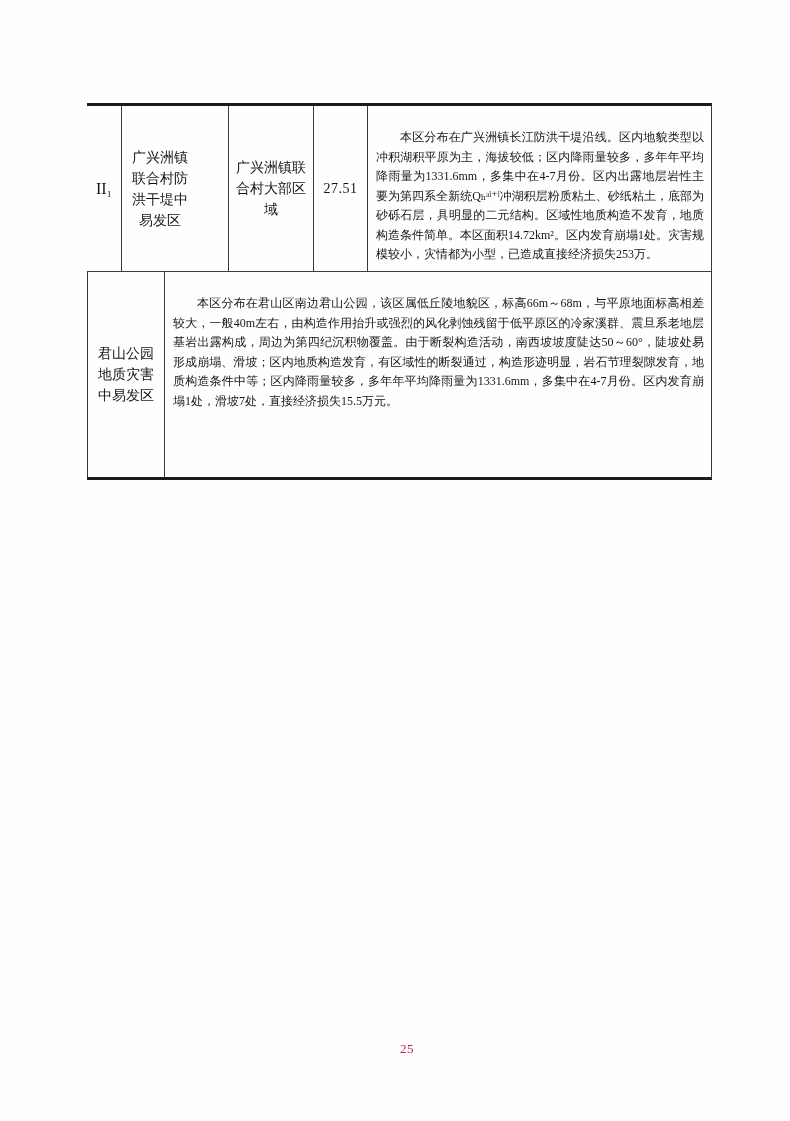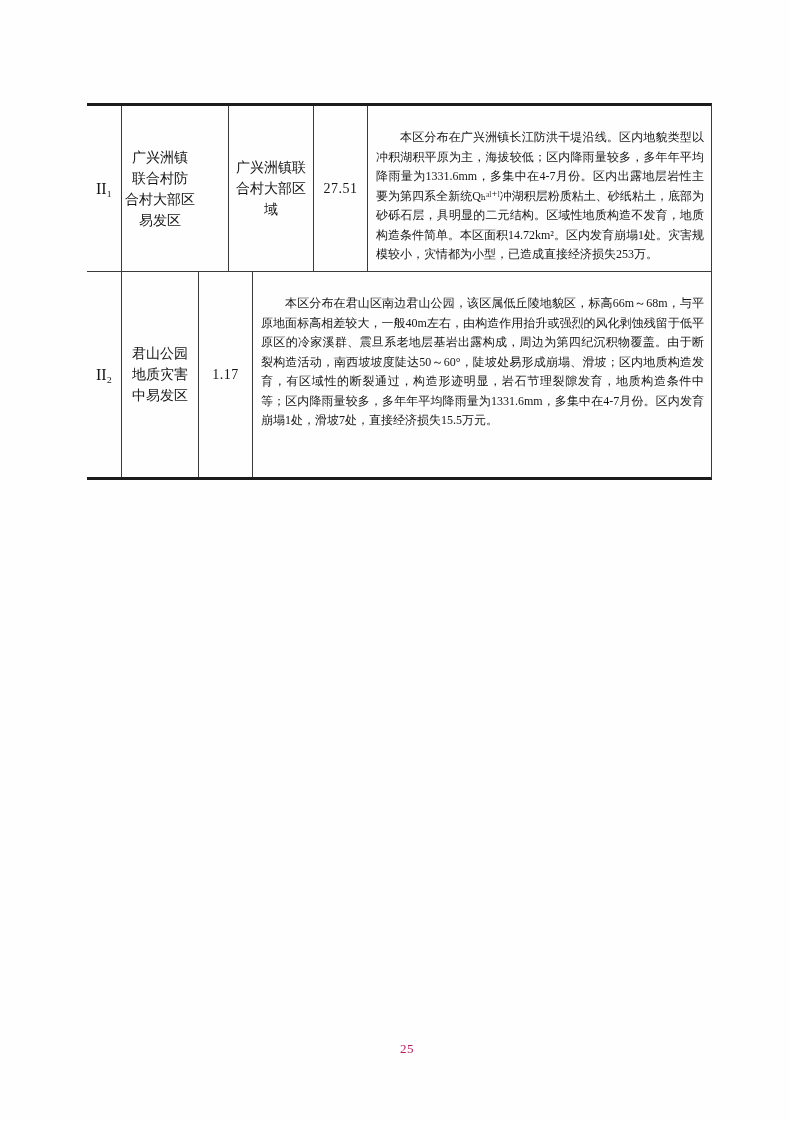--- a/index.html
+++ b/index.html
@@ -86,35 +86,33 @@
 <body>
 
 <div class="page">
 
   <div class="doc-table">
 
     <div class="t-row first">
       <div class="cell id">II₁</div>
       <div class="cell name">广兴洲镇
 联合村防
-合村大部区
+洪干堤中
 易发区</div>
       <div class="cell range">广兴洲镇联
 合村大部区
 域</div>
       <div class="cell area">27.51</div>
       <div class="cell desc">本区分布在广兴洲镇长江防洪干堤沿线。区内地貌类型以冲积湖积平原为主，海拔较低；区内降雨量较多，多年年平均降雨量为1331.6mm，多集中在4-7月份。区内出露地层岩性主要为第四系全新统Qₕᵃˡ⁺ˡ冲湖积层粉质粘土、砂纸粘土，底部为砂砾石层，具明显的二元结构。区域性地质构造不发育，地质构造条件简单。本区面积14.72km²。区内发育崩塌1处。灾害规模较小，灾情都为小型，已造成直接经济损失253万。</div>
     </div>
 
     <div class="t-row second">
-      <div class="cell id">II₂</div>
       <div class="cell name">君山公园
 地质灾害
 中易发区</div>
-      <div class="cell area">1.17</div>
       <div class="cell desc">本区分布在君山区南边君山公园，该区属低丘陵地貌区，标高66m～68m，与平原地面标高相差较大，一般40m左右，由构造作用抬升或强烈的风化剥蚀残留于低平原区的冷家溪群、震旦系老地层基岩出露构成，周边为第四纪沉积物覆盖。由于断裂构造活动，南西坡坡度陡达50～60°，陡坡处易形成崩塌、滑坡；区内地质构造发育，有区域性的断裂通过，构造形迹明显，岩石节理裂隙发育，地质构造条件中等；区内降雨量较多，多年年平均降雨量为1331.6mm，多集中在4-7月份。区内发育崩塌1处，滑坡7处，直接经济损失15.5万元。</div>
     </div>
 
   </div>
 
   <div class="page-number">25</div>
 
 </div>
 
 </body></html>

